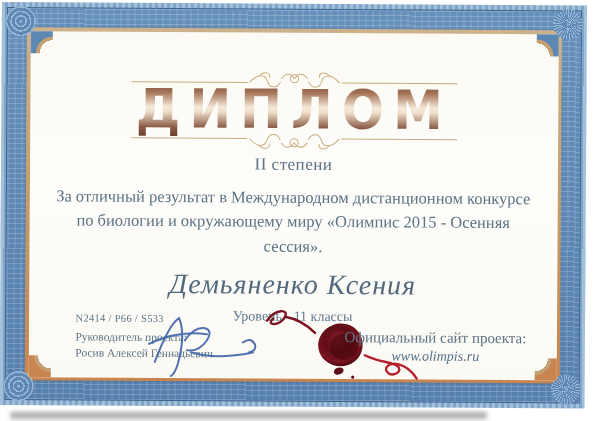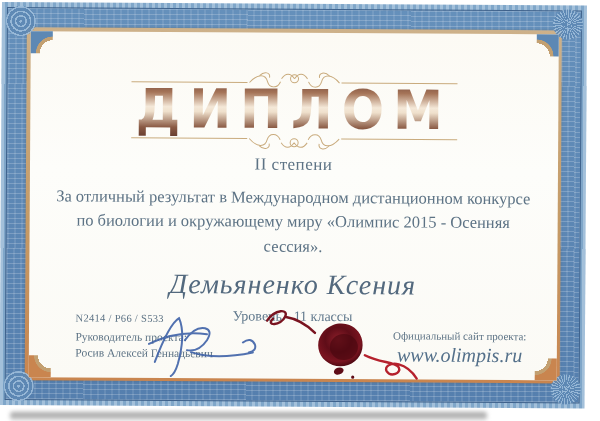--- a/index.html
+++ b/index.html
@@ -82,22 +82,22 @@
 
   
   .left-block { position:absolute; left:47px; top:281px; text-align:left;
                 color:#5d7385; }
   .cert-number { font-size:10.5px; letter-spacing:.3px; }
   .leader-label { margin-top:7px; font-size:11.5px; }
   .leader-name  { margin-top:4px; font-size:11.5px; }
 
   .right-block { position:absolute; right:30px; top:296px; text-align:center;
                  color:#5d7385; }
-  .site-label { font-size:11px; }
-  .site-url   { margin-top:2px; font-size:20px; font-style:italic; color:#54708a; }
+  .site-label { font-size:15px; }
+  .site-url   { margin-top:2px; font-size:14px; font-style:italic; color:#54708a; }
 
   .sig-area { position:absolute; left:118px; top:268px; width:280px; height:92px; }
 </style>
 </head>
 <body>
 
 <div class="scene">
   <div class="scan-shadow"></div>
 
   <div class="diploma">

